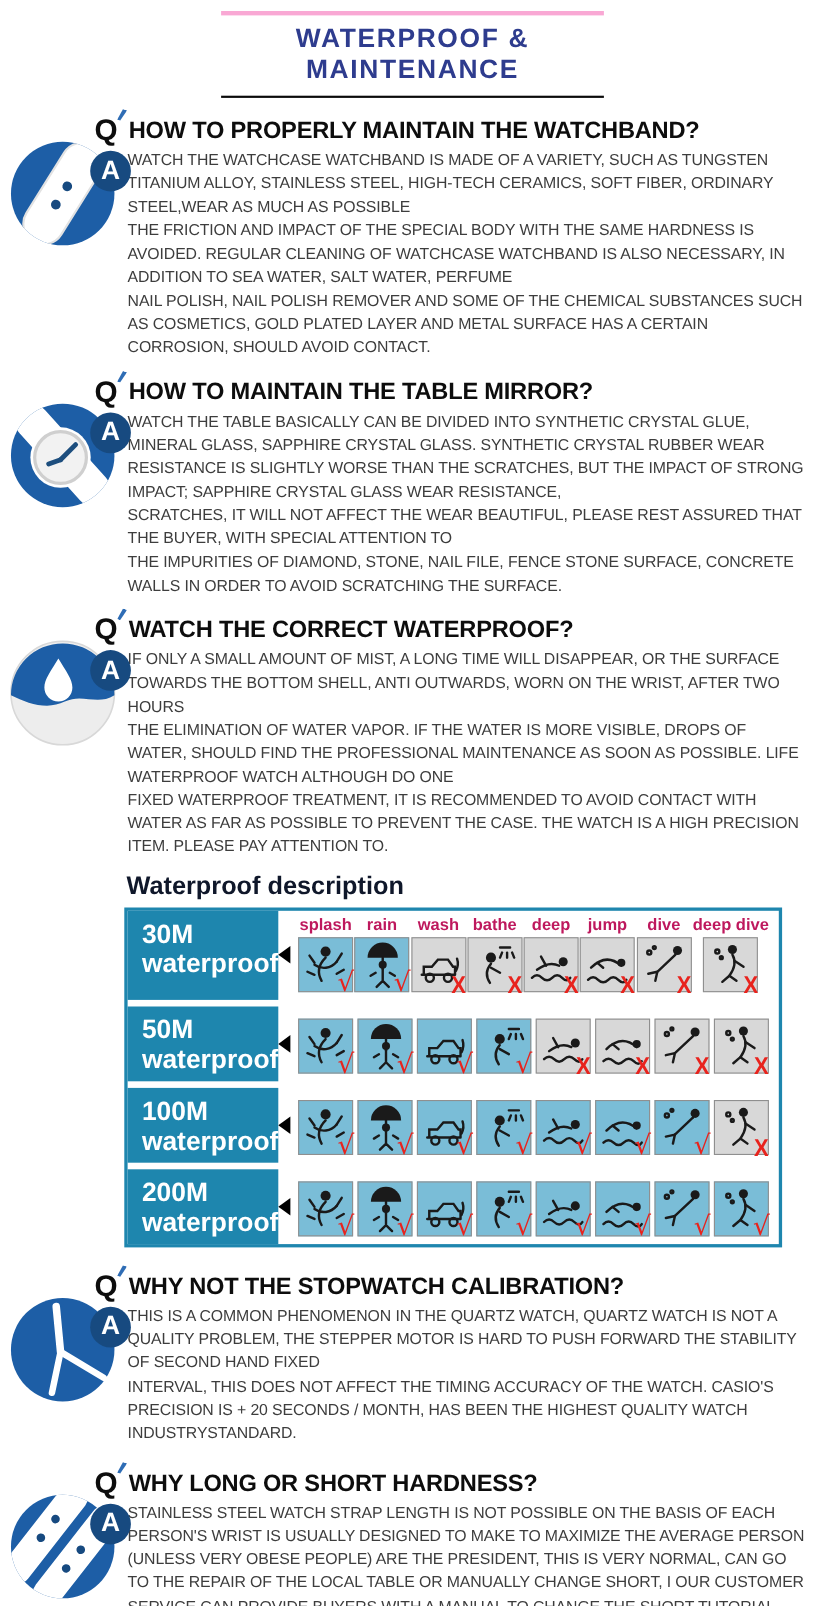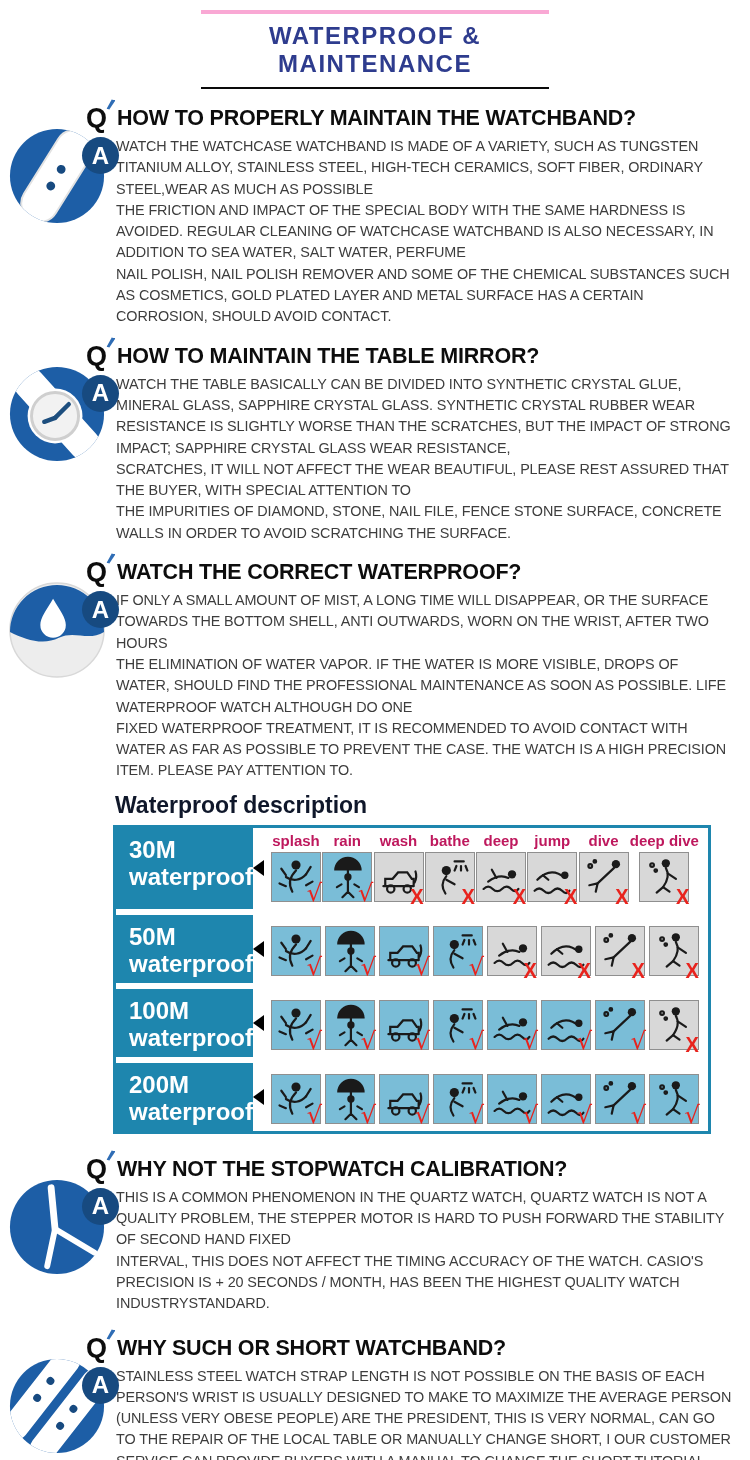--- a/index.html
+++ b/index.html
@@ -569,21 +569,21 @@
     </svg></span>
         <span class="a-bubble" style="top: 32px;">A</span>
         <div class="answer">
           <p>THIS IS A COMMON PHENOMENON IN THE QUARTZ WATCH, QUARTZ WATCH IS NOT A QUALITY PROBLEM, THE STEPPER MOTOR IS HARD TO PUSH FORWARD THE STABILITY OF SECOND HAND FIXED</p>
           <p>INTERVAL, THIS DOES NOT AFFECT THE TIMING ACCURACY OF THE WATCH. CASIO'S PRECISION IS + 20 SECONDS / MONTH, HAS BEEN THE HIGHEST QUALITY WATCH INDUSTRYSTANDARD.</p>
         </div>
       </section>
     <section class="faq" id="faq-4">
         <div class="q-row">
           <span class="q-mark">Q<span class="q-tick"></span></span>
-          <h2 class="q-text">WHY SUCH OR SHORT WATCHBAND?</h2>
+          <h2 class="q-text">WHY LONG OR SHORT HARDNESS?</h2>
         </div>
         <span class="icon-circle">
     <svg viewBox="0 0 100 100" width="98" height="98">
       <defs>
               <clipPath id="c5">
                 <circle cx="50" cy="50" r="48"></circle>
               </clipPath>
             </defs>
       <circle cx="50" cy="50" r="48" fill="#1d5ea6"></circle>
       <g clip-path="url(#c5)">

